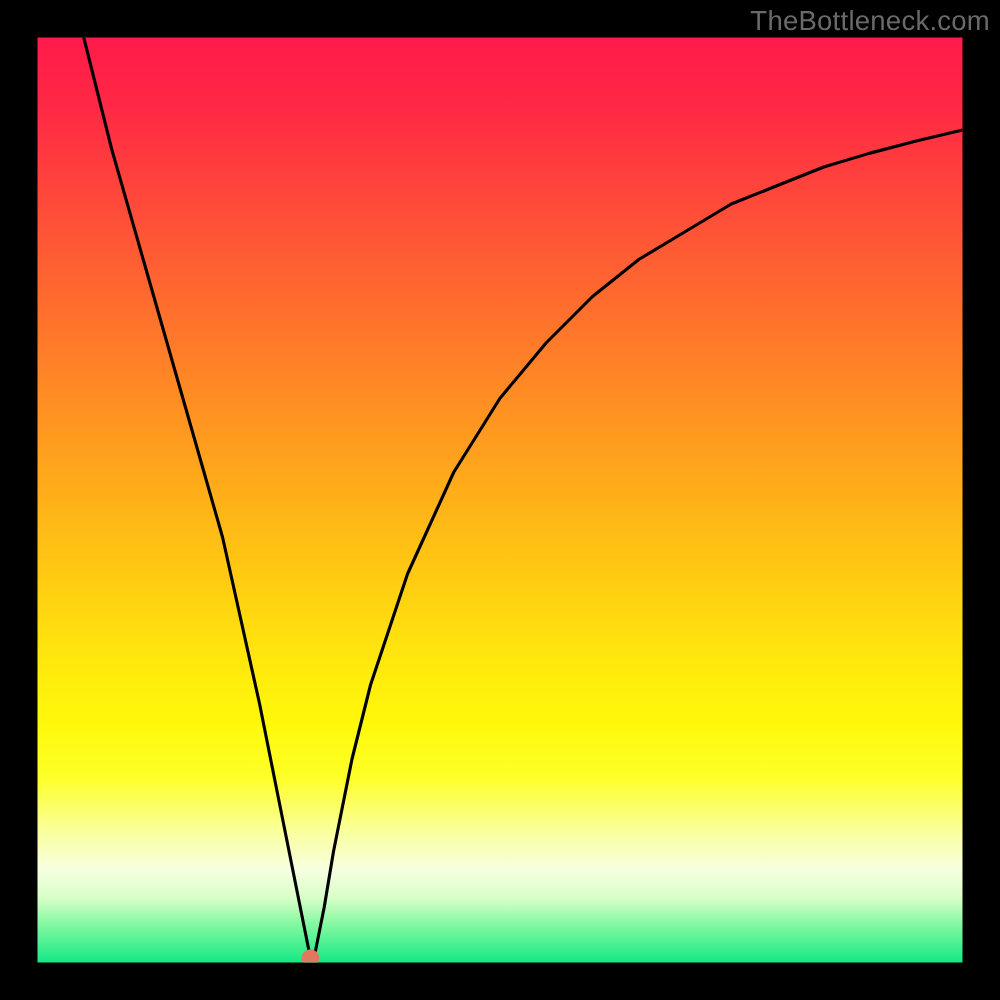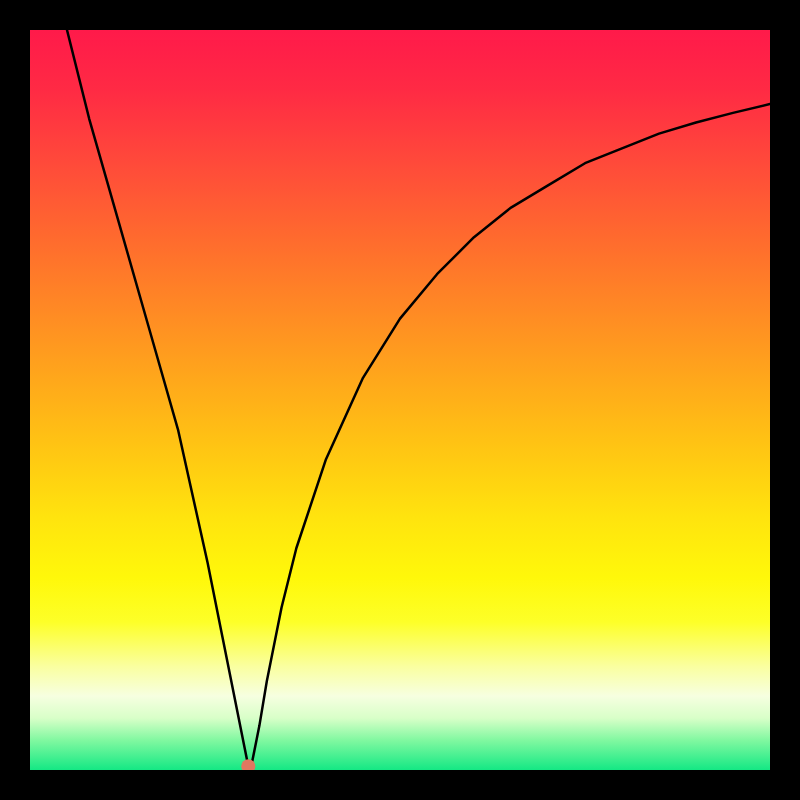--- a/index.html
+++ b/index.html
@@ -65,13 +65,14 @@
 <body>
 
 <div class="frame">
   <div class="plot-area"></div>
 
   <svg class="curve" viewBox="0 0 740 740">
     <path id="curve-path" d="M37.00 0.00 L59.20 88.80 L88.80 192.40 L118.40 296.00 L148.00 399.60 L177.60 532.80 L192.40 606.80 L207.20 680.80 L214.60 717.80 L218.30 736.30 L222.00 732.60 L229.40 695.60 L236.80 651.20 L251.60 577.20 L266.40 518.00 L296.00 429.20 L333.00 347.80 L370.00 288.60 L407.00 244.20 L444.00 207.20 L481.00 177.60 L518.00 155.40 L555.00 133.20 L592.00 118.40 L629.00 103.60 L666.00 92.50 L703.00 82.88 L740.00 74.00" fill="none" stroke="#000" stroke-width="2.5" stroke-linejoin="round" stroke-linecap="round"></path>
     <circle id="marker-dot" cx="218.30" cy="736.30" r="7" fill="#e07860"></circle>
   </svg>
 
+  <div class="watermark">TheBottleneck.com</div>
 </div>
 
 </body></html>

